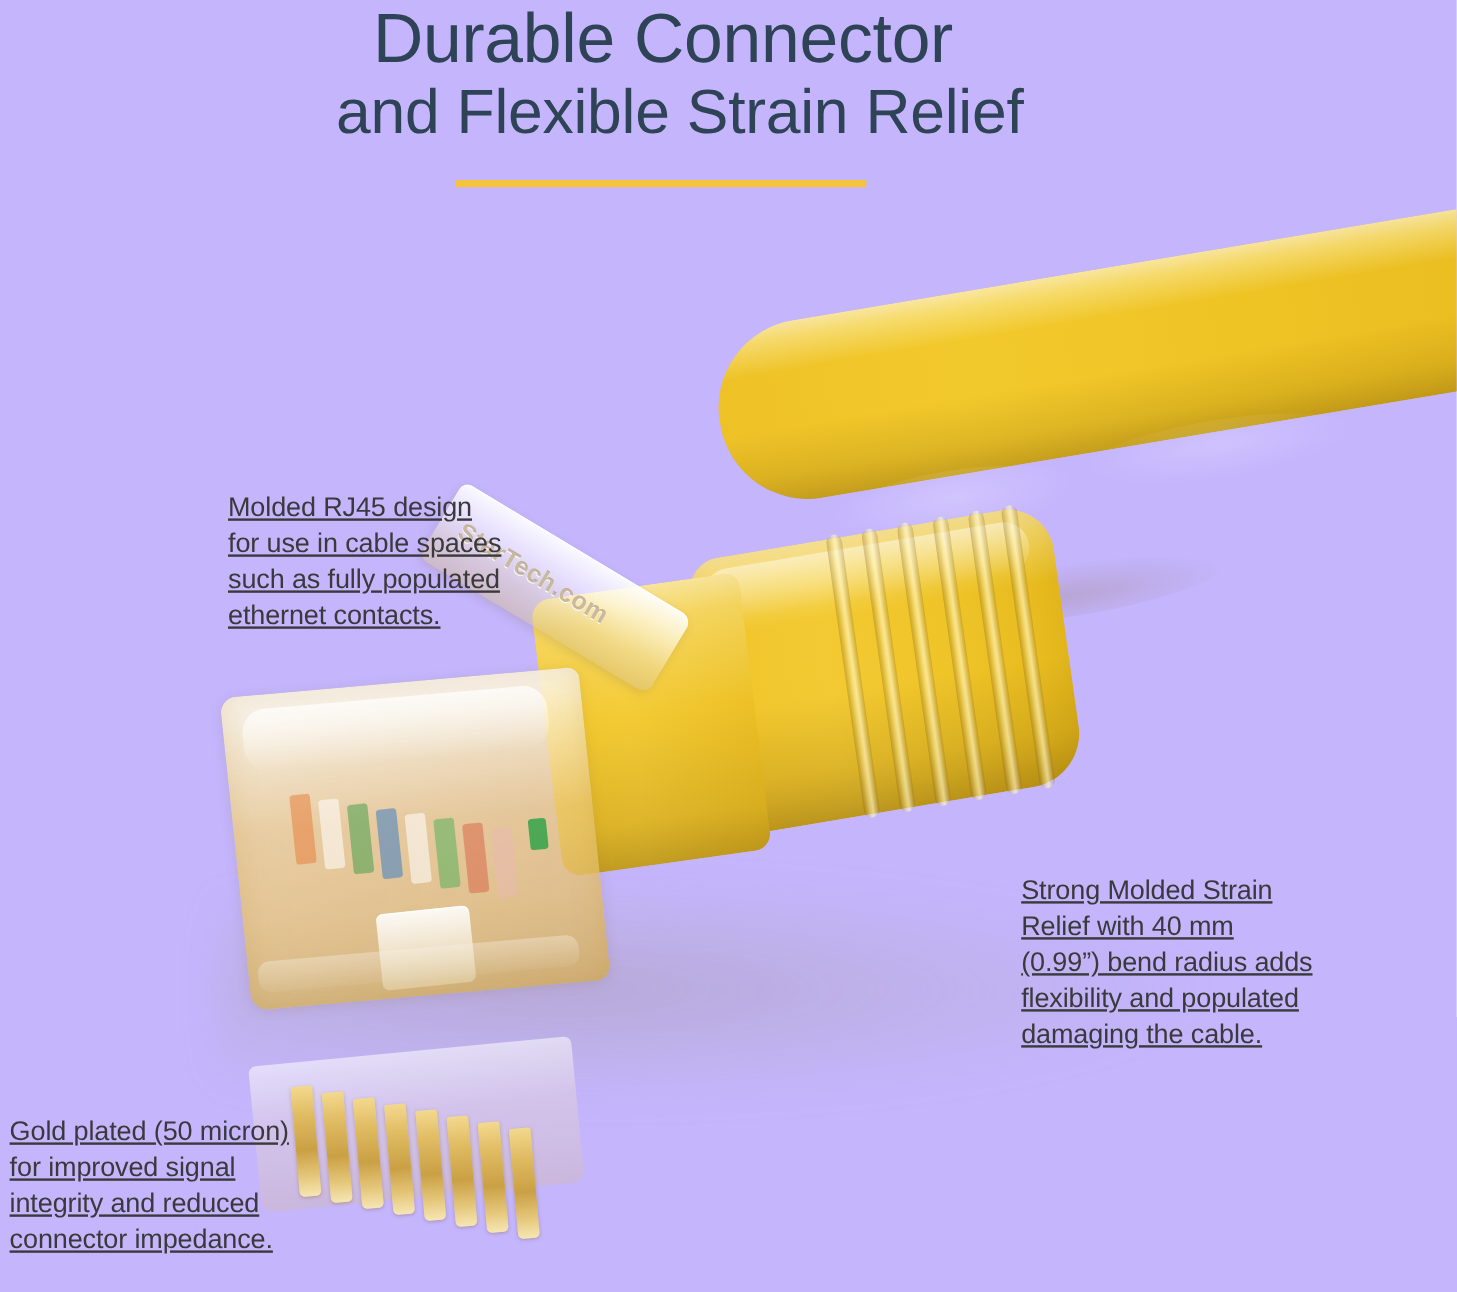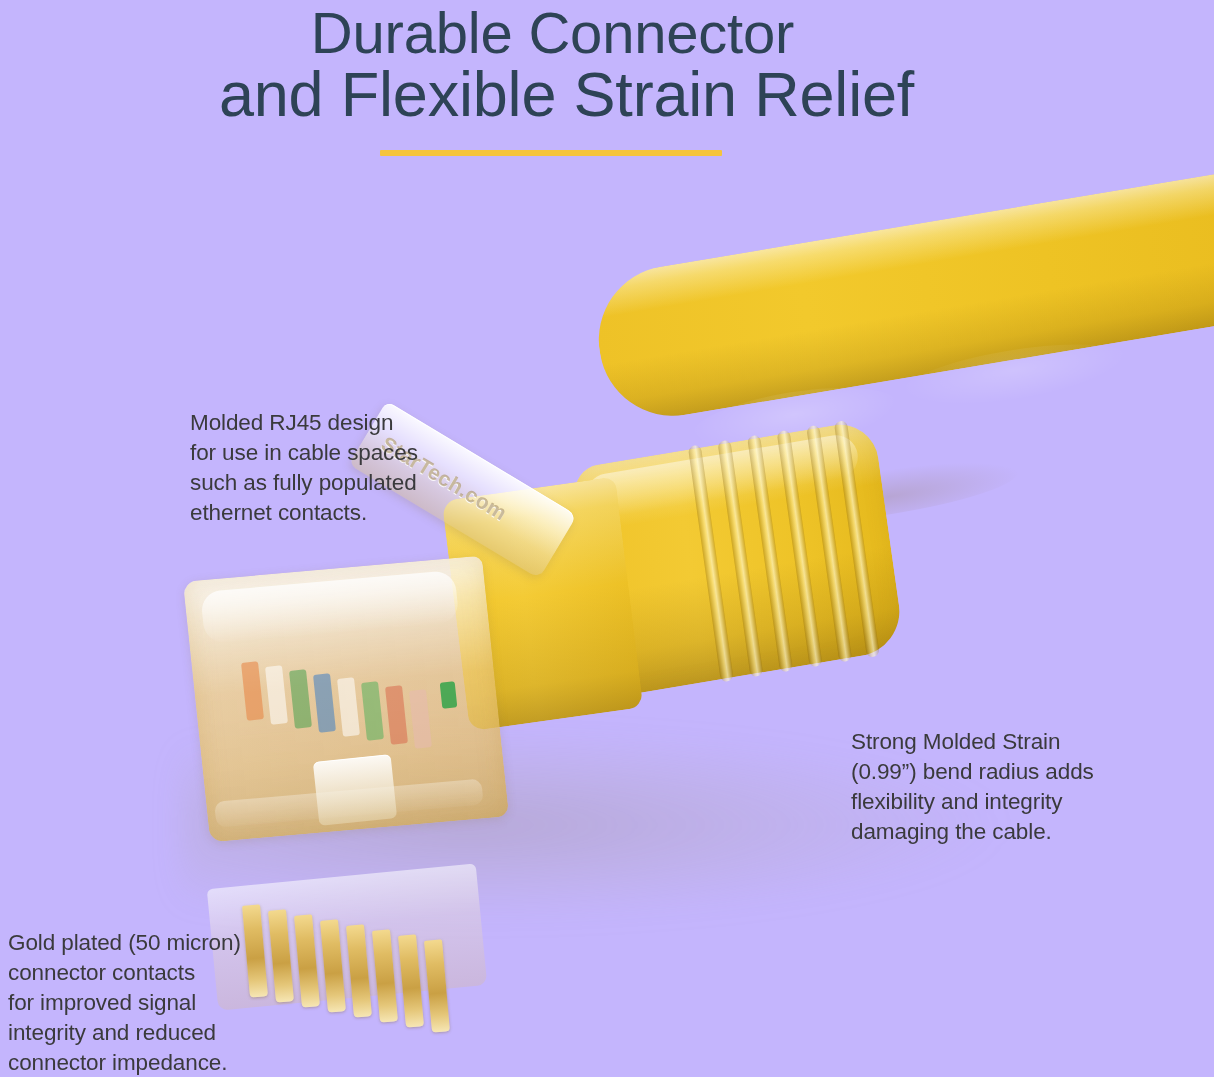--- a/index.html
+++ b/index.html
@@ -36,21 +36,21 @@
     font-family: "Liberation Sans", sans-serif;
     font-weight: 300;
     letter-spacing: -0.2px;
     white-space: nowrap;
   }
   .heading-line-1 {
     font-size: 58px;
     line-height: 62px;
   }
   .heading-line-2 {
-    font-size: 63px;
+    font-size: 52px;
     line-height: 60px;
     margin-left: 28px;
   }
   .accent-bar {
     position: absolute;
     left: 380px;
     top: 150px;
     width: 342px;
     height: 6px;
     border-radius: 1px;
@@ -60,20 +60,21 @@
   
   .callout {
     position: absolute;
     color: #3a3a3c;
     font-family: "Liberation Sans", sans-serif;
     font-weight: 400;
     font-size: 22.5px;
     line-height: 30px;
     letter-spacing: -0.1px;
     user-select: none;
+    text-decoration: underline;
   }
   .callout p {
     margin: 0;
   }
   .callout-molded   { left: 190px; top: 408px;  width: 270px; }
   .callout-strain   { left: 851px; top: 727px;  width: 270px; }
   .callout-gold     { left: 8px;   top: 928px;  width: 262px; }
 
   
   .photo {
@@ -422,26 +423,26 @@
 
   <div class="callout callout-molded">
     <p>Molded RJ45 design</p>
     <p>for use in cable spaces</p>
     <p>such as fully populated</p>
     <p>ethernet contacts.</p>
   </div>
 
   <div class="callout callout-strain">
     <p>Strong Molded Strain</p>
+    <p>Relief with 40 mm</p>
     <p>(0.99”) bend radius adds</p>
-    <p>flexibility and integrity</p>
+    <p>flexibility and populated</p>
     <p>damaging the cable.</p>
   </div>
 
   <div class="callout callout-gold">
     <p>Gold plated (50 micron)</p>
-    <p>connector contacts</p>
     <p>for improved signal</p>
     <p>integrity and reduced</p>
     <p>connector impedance.</p>
   </div>
 
 </div>
 
 </body></html>

